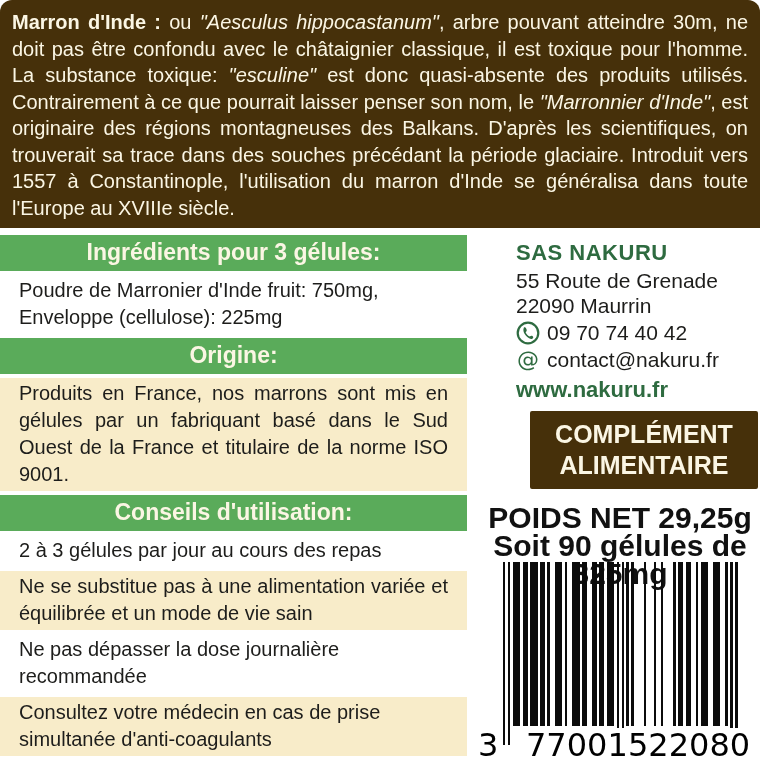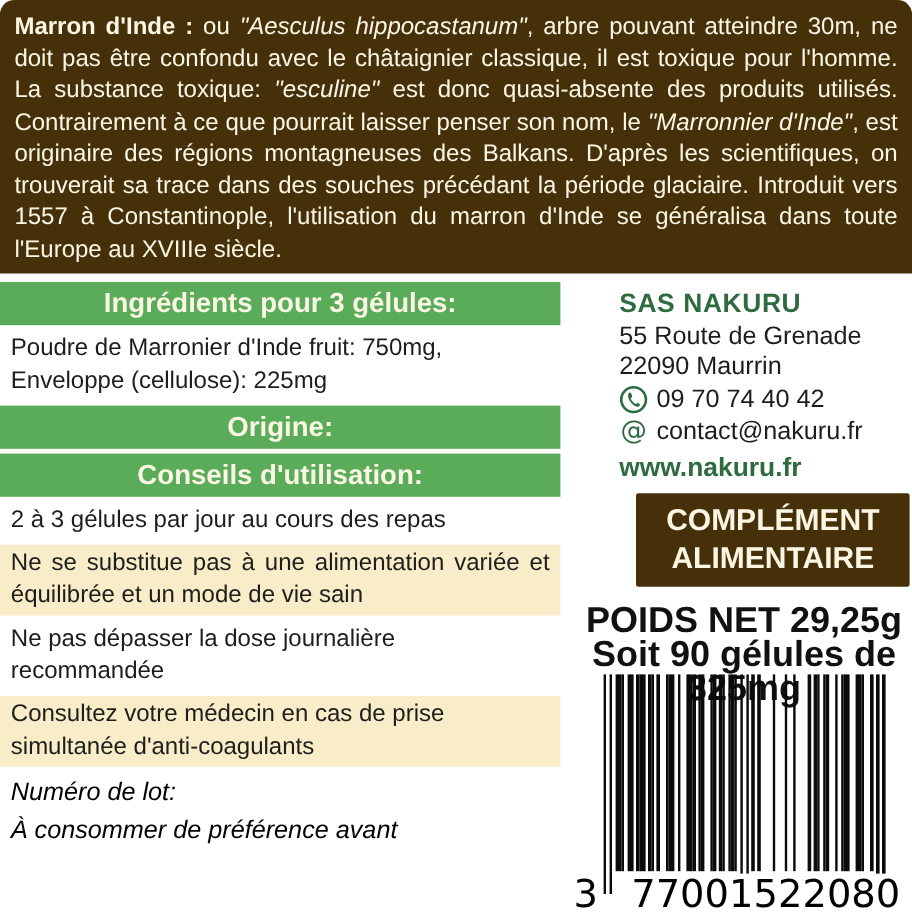--- a/index.html
+++ b/index.html
@@ -23,21 +23,21 @@
   .seg-italic{font-style:italic;}
   .seg-normal{font-style:normal;}
   
   .left-col{position:absolute;top:235px;left:0;width:467px;}
   .lc-header{
     background:var(--green,#5aab5a);color:var(--cream,#fbf6e4);
     font-weight:bold;font-size:23px;line-height:27px;text-align:center;
     padding:4px 0 5px;margin-bottom:4px;
   }
   .lc-text{
-    font-size:20px;line-height:27px;padding:2px 9px 3px;margin-bottom:4px;
+    font-size:20px;line-height:27px;padding:2px 19px 3px;margin-bottom:4px;
     white-space:pre-line;color:var(--ink,#1d1d1b);
   }
   .bg-beige{background:var(--beige,#f8ecc9);}
   .bg-white{background:#fff;}
   .align-justify{text-align:justify;}
   .align-left{text-align:left;}
   .lc-italic{
     font-style:italic;font-size:21px;line-height:26px;padding:5px 9px 0;
     color:#000000;
   }
@@ -80,20 +80,21 @@
 
 <div class="label">
 
   <div class="intro"><span class="seg-bold">Marron d'Inde : </span><span class="seg-normal">ou </span><span class="seg-italic">"Aesculus hippocastanum"</span><span class="seg-normal">, arbre pouvant atteindre 30m, ne doit pas être confondu avec le châtaignier classique, il est toxique pour l'homme. La substance toxique: </span><span class="seg-italic">"esculine"</span><span class="seg-normal"> est donc quasi-absente des produits utilisés. Contrairement à ce que pourrait laisser penser son nom, le </span><span class="seg-italic">"Marronnier d'Inde"</span><span class="seg-normal">, est originaire des régions montagneuses des Balkans. D'après les scientifiques, on trouverait sa trace dans des souches précédant la période glaciaire. Introduit vers 1557 à Constantinople, l'utilisation du marron d'Inde se généralisa dans toute l'Europe au XVIIIe siècle.</span></div>
 
   <div class="left-col">
       <div class="lc-header">Ingrédients pour 3 gélules:</div>
       <div class="lc-text bg-white align-left">Poudre de Marronier d'Inde fruit: 750mg,
 Enveloppe (cellulose): 225mg</div>
       <div class="lc-header">Origine:</div>
+      <div class="lc-text bg-beige align-justify">Produits en France, nos marrons sont mis en gélules par un fabriquant basé dans le Sud Ouest de la France et titulaire de la norme ISO 9001.</div>
       <div class="lc-header">Conseils d'utilisation:</div>
       <div class="lc-text bg-white align-left">2 à 3 gélules par jour au cours des repas</div>
       <div class="lc-text bg-beige align-justify">Ne se substitue pas à une alimentation variée et équilibrée et un mode de vie sain</div>
       <div class="lc-text bg-white align-left">Ne pas dépasser la dose journalière recommandée</div>
       <div class="lc-text bg-beige align-left">Consultez votre médecin en cas de prise simultanée d'anti-coagulants</div>
       <div class="lc-italic">Numéro de lot:</div>
       <div class="lc-italic">À consommer de préférence avant</div>
     </div>
 
   <div class="right-col">

